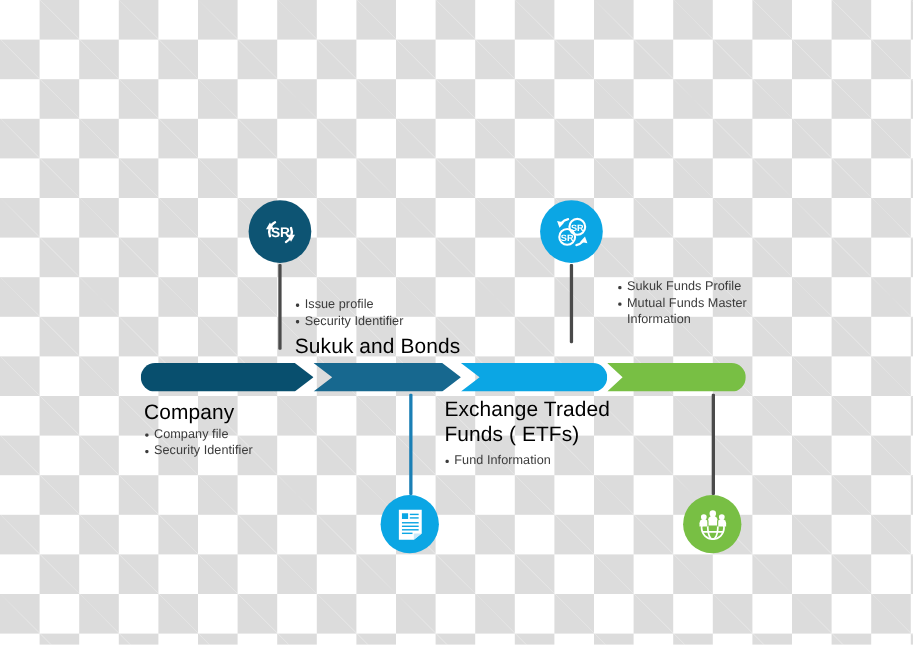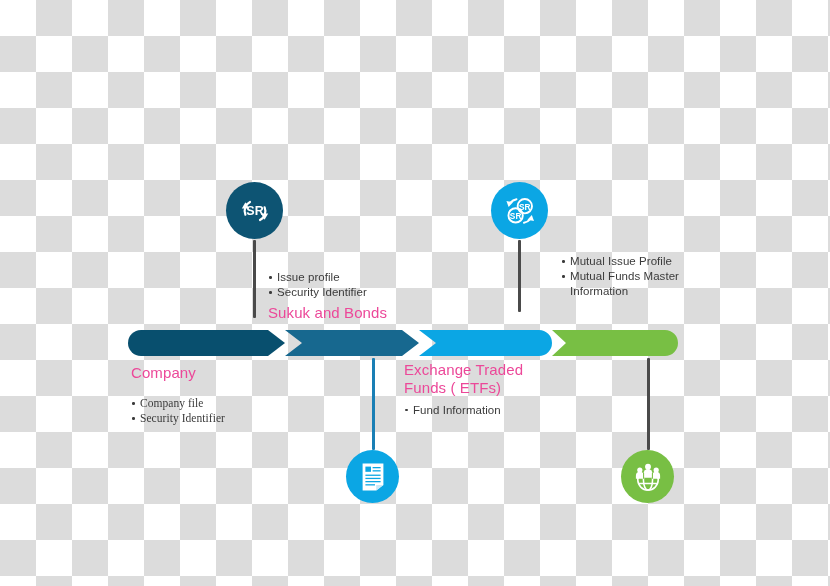--- a/index.html
+++ b/index.html
@@ -52,22 +52,22 @@
     height: 26px;
   }
   .bar-seg svg { display: block; }
 
   
   .txt-block {
     position: absolute;
     line-height: 1.22;
   }
   .heading {
-    font-size: 15px;
-    color: #ec4899;
+    font-size: 19px;
+    color: #000000;
     letter-spacing: 0.1px;
     white-space: nowrap;
   }
   .bullets {
     list-style: none;
     margin: 0;
     padding: 0;
   }
   .bullets li {
     font-size: 11.5px;
@@ -190,21 +190,21 @@
         <path d="M27.2,24 V20.5 a4.8,4.8 0 0 1 9.6,0 V24 Z"></path>
       </g>
       <g fill="none" stroke="#78bf44" stroke-width="1.3">
         <path d="M16.6,17 V24 M27.4,17 V24"></path>
       </g>
     </svg>
   </div>
 
   <div class="txt-block" style="left:131px; top:364px;">
     <div class="heading">Company</div>
-    <ul class="bullets" style="margin-top:14px;font-family:Liberation Serif, serif;">
+    <ul class="bullets" style="margin-top:1px;">
       <li>Company file</li>
       <li>Security Identifier</li>
     </ul>
   </div>
 
   <div class="txt-block" style="left:268px; top:270px;">
     <ul class="bullets">
       <li>Issue profile</li>
       <li>Security Identifier</li>
     </ul>
@@ -216,19 +216,19 @@
       <div>Exchange Traded</div>
       <div>Funds ( ETFs)</div>
     </div>
     <ul class="bullets" style="margin-top:5px;">
       <li>Fund Information</li>
     </ul>
   </div>
 
   <div class="txt-block" style="left:561px; top:254px;">
     <ul class="bullets">
-      <li>Mutual Issue Profile</li>
+      <li>Sukuk Funds Profile</li>
       <li>Mutual Funds Master</li>
       <li class="cont">Information</li>
     </ul>
   </div>
 
 </div>
 
 </body></html>

